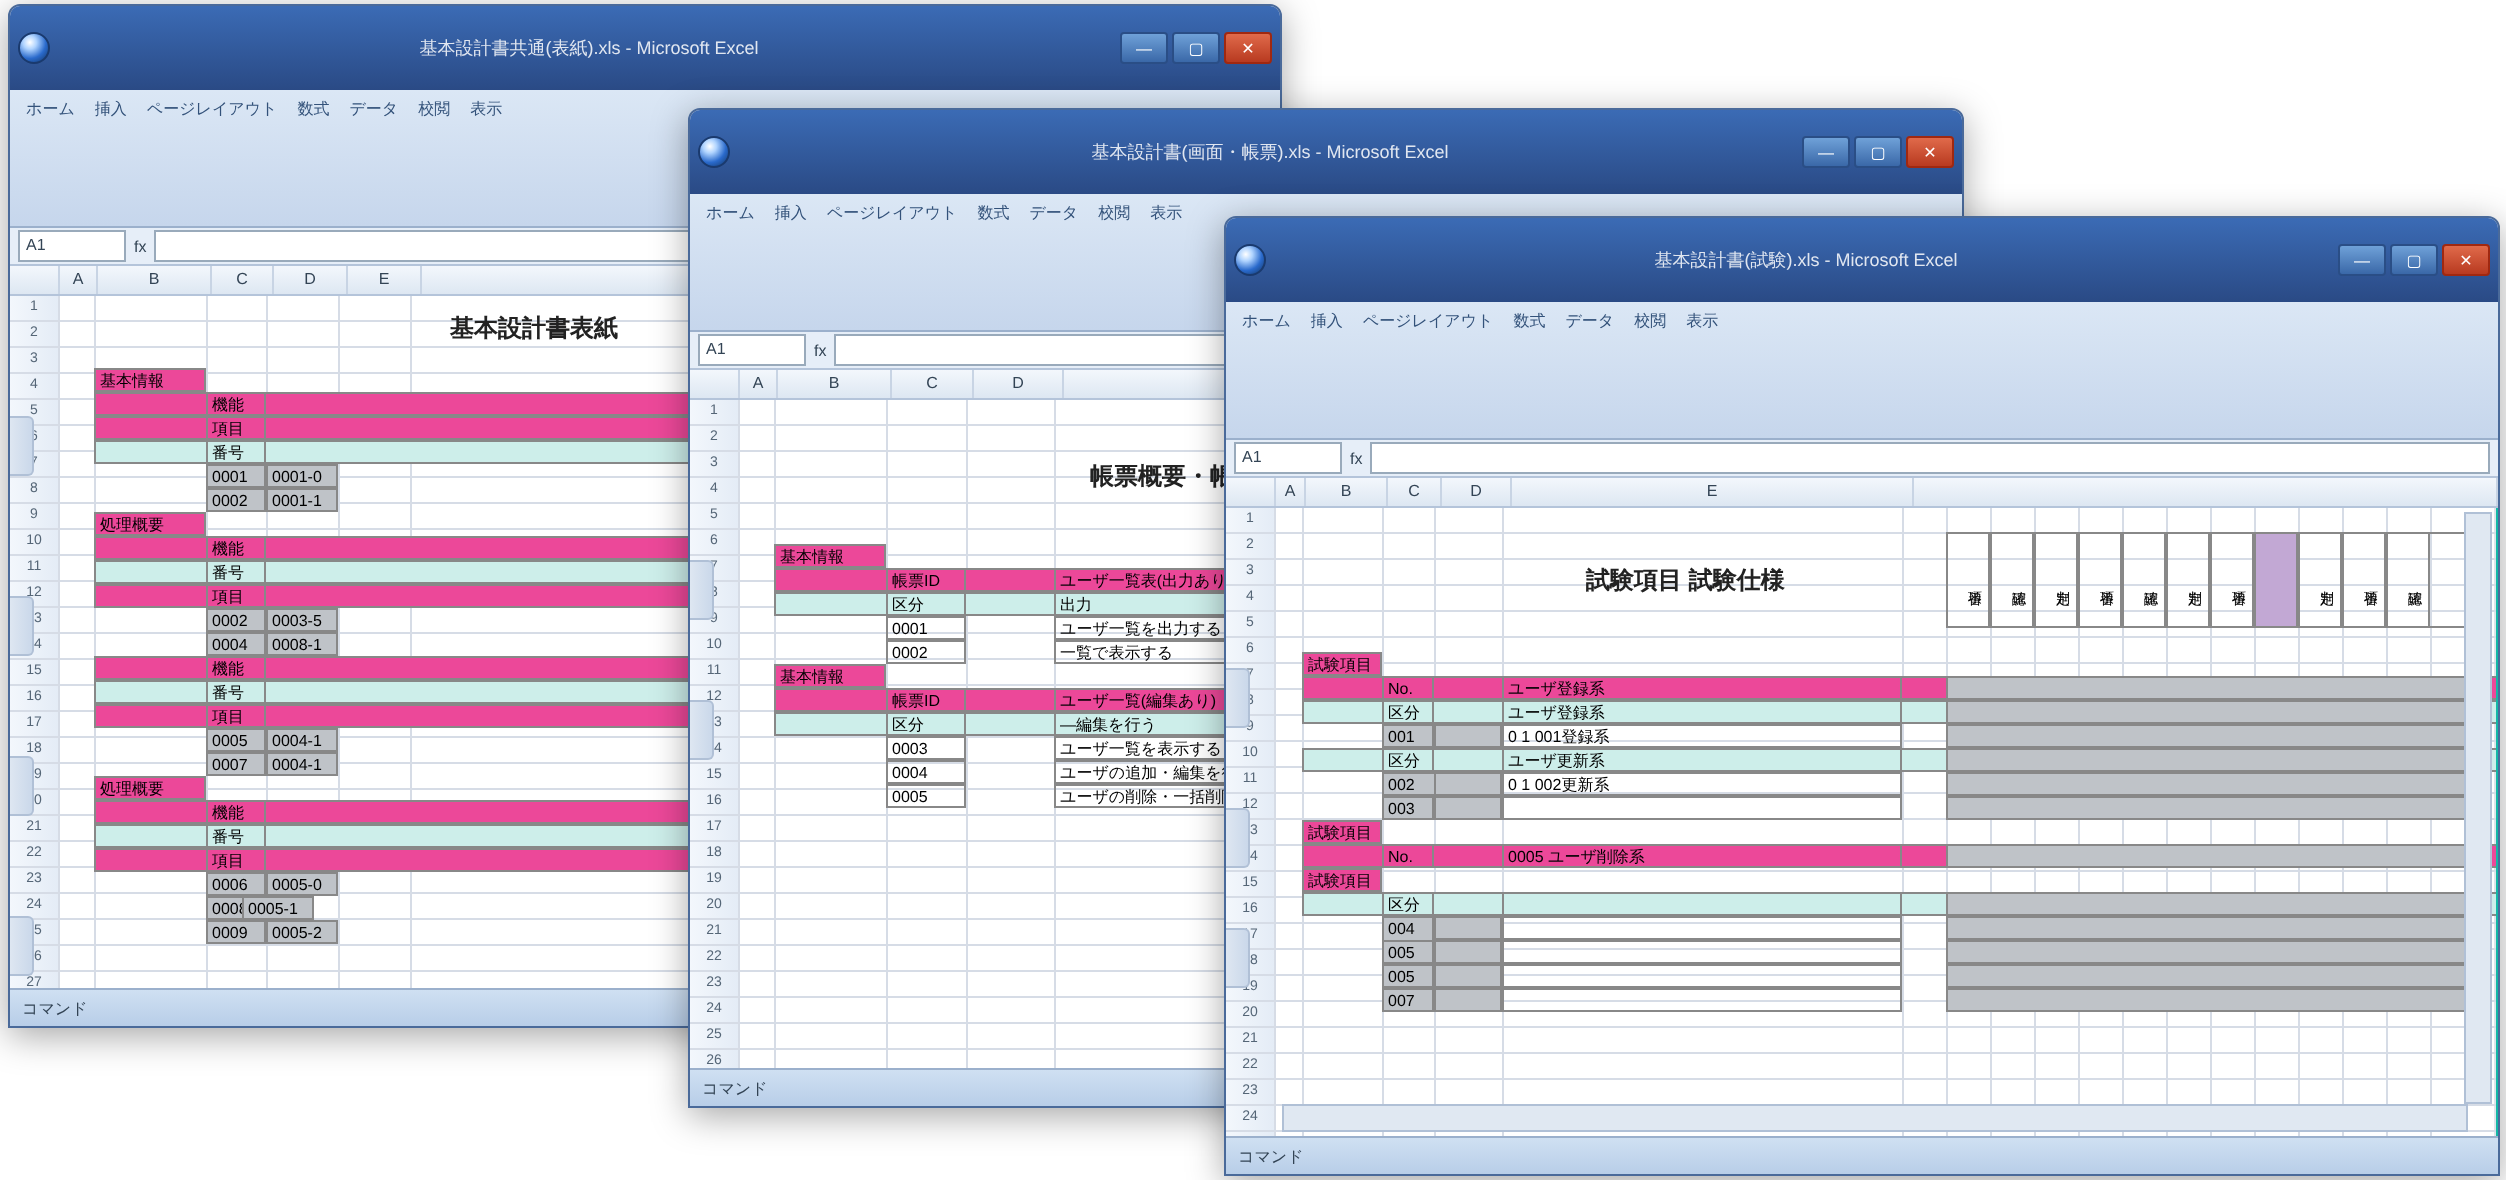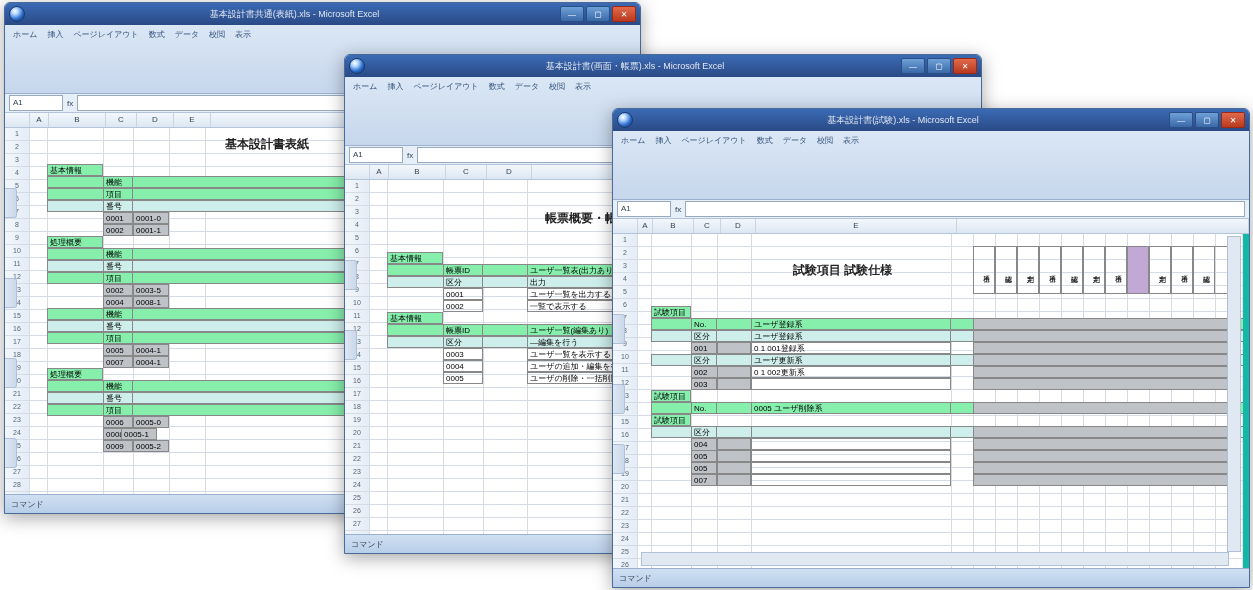--- a/index.html
+++ b/index.html
@@ -1,39 +1,39 @@
 <!DOCTYPE html>
 <html><head>
 <meta charset="utf-8">
 <style>
 body{margin:0;width:1253px;height:590px;background:#fff;font-family:"Meiryo",sans-serif;overflow:hidden;position:relative}
 .win{position:absolute;border:1px solid #4a6a9a;border-radius:6px 6px 0 0;box-shadow:0 4px 18px rgba(0,0,0,.35);background:#e8eef7;display:flex;flex-direction:column}
-.titlebar{height:22px;background:linear-gradient(#3b6bb5,#2a4a85);display:flex;align-items:center;color:#fff;font-size:9px;padding:0 4px;border-radius:5px 5px 0 0}
+.titlebar{height:22px;background:linear-gradient(#3b6bb5,#2a4a85);display:flex;align-items:center;color:#fff;font-size:9px;padding:10px 4px;border-radius:5px 5px 0 0}
 .orb{width:14px;height:14px;border-radius:50%;background:radial-gradient(circle at 35% 30%,#fff,#b0d4ff 25%,#2a6acc 60%,#12335e);margin-right:4px;border:1px solid #1a3a6e;flex:none}
 .tt{flex:1;text-align:center;opacity:.85;white-space:nowrap;overflow:hidden}
 .wctl{display:flex;gap:2px}
 .wbtn{width:22px;height:14px;border-radius:2px;background:linear-gradient(#6fa1d8,#3a68a8);border:1px solid #2a4e86;display:flex;align-items:center;justify-content:center;color:#fff;font-size:8px}
 .wbtn.cl{background:linear-gradient(#e06a4a,#b83a20);border-color:#a02810}
 .ribbon{height:64px;background:linear-gradient(#dbe7f5,#c6d6ec);border-bottom:1px solid #9bb0cc;font-size:8px;color:#345;padding:2px 8px;display:flex;flex-direction:column}
 .rtabs{display:flex;gap:10px;height:14px;align-items:center;font-size:8px;color:#33527a}
 .rbody{flex:1}
 .fbar{height:18px;background:#e6eef8;border-bottom:1px solid #b4c4da;display:flex;align-items:center;font-size:8px;color:#345;padding:0 4px;gap:4px}
 .nbox{width:46px;height:14px;background:#fff;border:1px solid #9ab;font-size:8px;padding:0 3px;line-height:14px}
 .fxb{flex:1;height:14px;background:#fff;border:1px solid #9ab}
 .colhdr{height:14px;background:linear-gradient(#f3f7fc,#dde7f2);border-bottom:1px solid #b4c4da;display:flex}
 .ch{border-right:1px solid #c8d4e4;font-size:8px;color:#345;text-align:center;line-height:14px}
-.sheet{flex:1;background:#fff;position:relative;overflow:hidden;border-right:6px solid #14b8a6}
+.sheet{flex:1;background:#fff;position:relative;overflow:hidden;border-right:1px solid #14b8a6}
 .grid{position:absolute;inset:0}
 .row{height:12px;border-bottom:1px solid #d6dce6;display:flex}
 .rn{width:24px;background:linear-gradient(90deg,#f3f7fc,#e4ecf6);border-right:1px solid #c8d4e4;font-size:7px;color:#567;text-align:center;line-height:12px;flex:none}
 .cells{flex:1;position:relative;border-right:1px solid #e0e4ea}
 .statbar{height:18px;background:linear-gradient(#cfe0f2,#b8cee8);border-top:1px solid #9bb0cc;font-size:8px;color:#345;display:flex;align-items:center;padding:0 6px}
 .vtab{position:absolute;left:-1px;width:12px;height:28px;background:linear-gradient(90deg,#e0e8f2,#cad8ea);border:1px solid #b0c0d6;border-left:0;border-radius:0 3px 3px 0;font-size:7px;writing-mode:vertical-rl;text-align:center;line-height:12px;color:#456}
 .block{position:absolute;border:1px solid #888;box-sizing:border-box;font-size:8px;overflow:hidden;white-space:nowrap;padding:0 2px;line-height:11px}
-.yel{background:#86efac}
+.yel{background:#ec4899}
 .cyan{background:#cdeeea}
 .gry{background:#bfc3c8}
 .pur{background:#c2a8d4}
 .dtitle{position:absolute;font-size:12px;font-weight:700;color:#222}
 .vline{position:absolute;top:0;bottom:0;width:0;border-left:1px solid #d6dce6}
 .scroll{position:absolute;background:#e0e8f2;border:1px solid #b0c0d6}
 </style>
 </head>
 <body>
 

